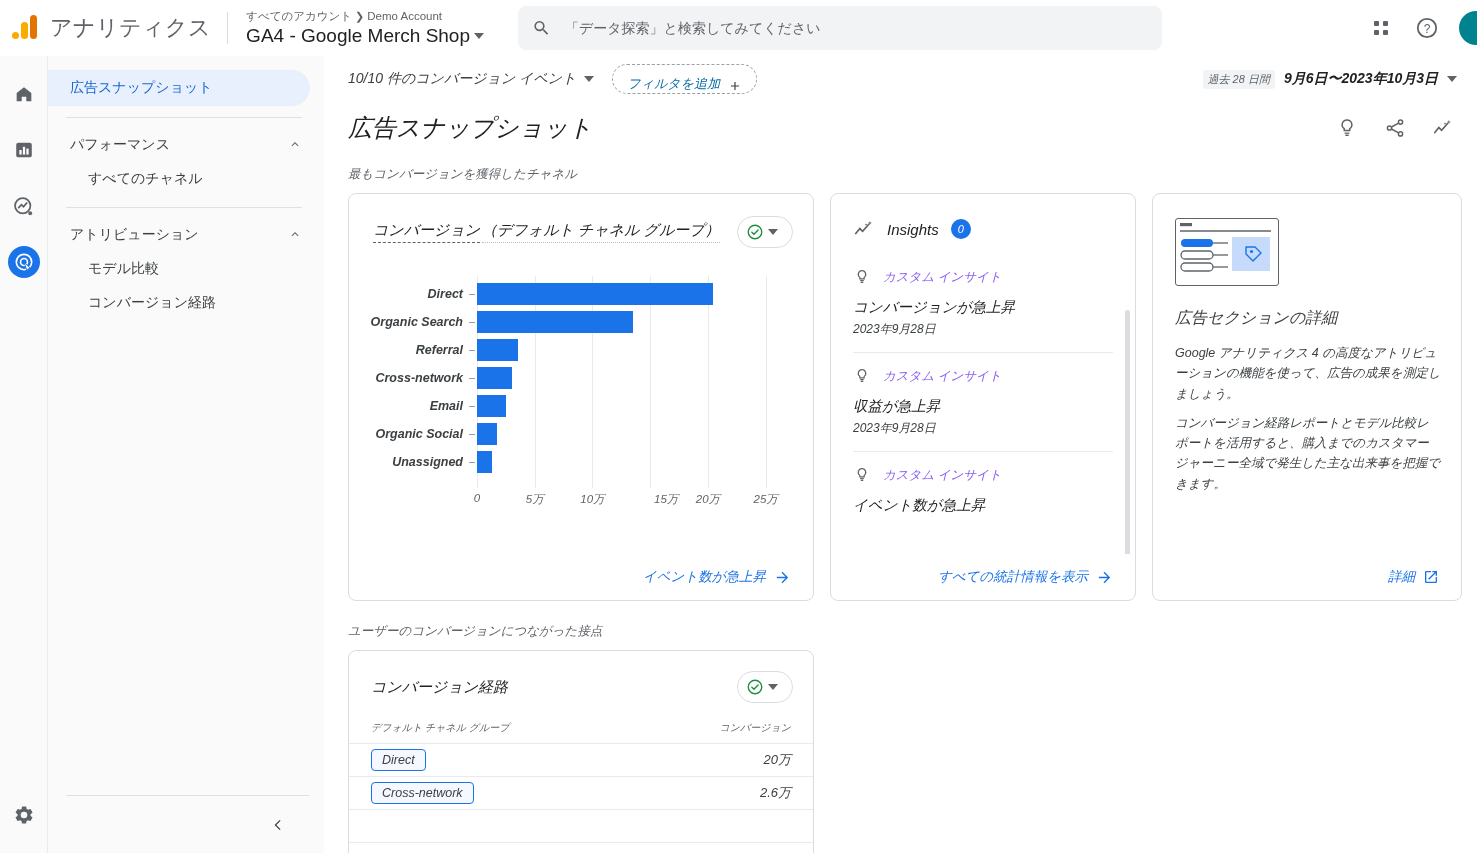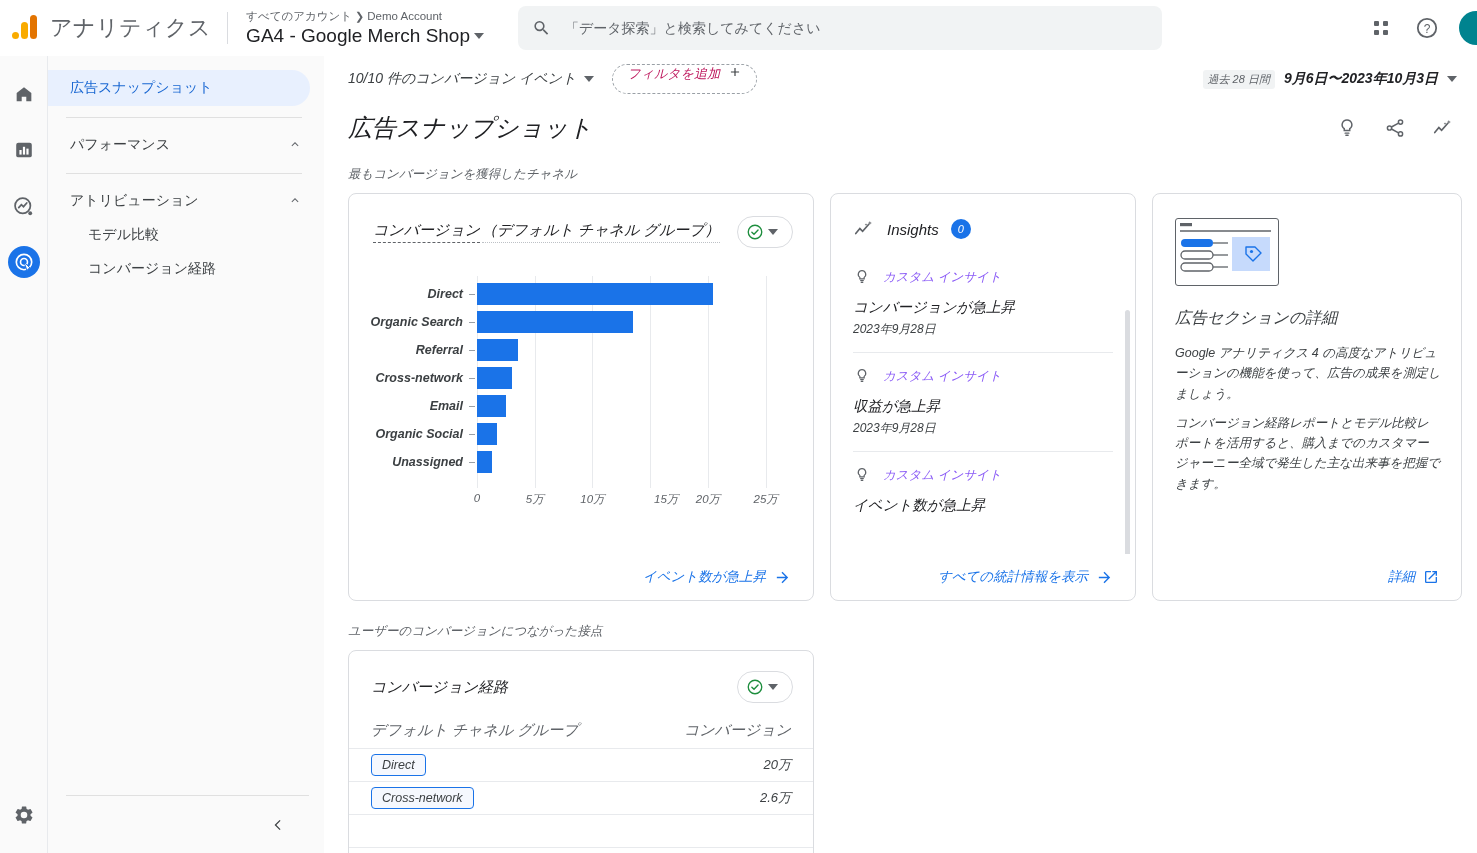--- a/index.html
+++ b/index.html
@@ -93,22 +93,22 @@
   .main {
     position:absolute; top:56px; left:324px; width:1153px; height:797px;
     background:#fff; overflow:hidden;font-style:italic;
   }
   .toolbar {
     height:46px; display:flex; align-items:center; padding: 0 20px 0 24px;
   }
   .conv-events { font-size:14px; color:#3c4043; display:flex; align-items:center; gap:8px; cursor:pointer; }
   .filter-chip {
     margin-left:18px; height:30px; border:1px dashed #9aa0a6; border-radius:16px;
-    display:flex; align-items:flex-start; gap:8px; padding: 0 14px; font-size:13px;
-    color:#be185d; cursor:pointer;
+    display:flex; align-items:flex-end; gap:8px; padding: 0 14px; font-size:13px;
+    color:#0369a1; cursor:pointer;
   }
   .date-wrap { margin-left:auto; display:flex; align-items:center; gap:9px; }
   .date-badge { background:#f1f3f4; color:#5f6368; font-size:11px; padding:2px 5px; border-radius:3px; }
   .date-text { font-size:14px; color:#202124; font-weight:bold; }
 
   .page-title-row { display:flex; align-items:center; padding: 10px 20px 0 24px; }
   .page-title { font-size:24px; color:#202124; font-weight: normal; }
   .title-actions { margin-left:auto; display:flex; align-items:center; gap:20px; }
 
   .section-label { font-size:12.5px; color:#5f6368; padding: 22px 0 10px 24px; }
@@ -187,21 +187,21 @@
   .section-label2 { font-size:12.5px; color:#5f6368; padding: 22px 0 10px 24px; }
 
   
   .card-path {
     width:466px; margin-left:24px; background:#fff; border:1px solid #dadce0;
     border-radius:8px; height: 300px; overflow:hidden;
   }
   .path-head { display:flex; align-items:center; padding: 20px 20px 0 22px; }
   .path-title { font-size:15px; color:#202124; }
   .path-cols {
-    display:flex; font-size:15px; color:#5f6368; padding: 18px 22px 8px 22px;
+    display:flex; font-size:10px; color:#5f6368; padding: 18px 22px 8px 22px;
     border-bottom:1px solid #e8eaed; margin: 0 0 0 0;
   }
   .path-cols .c2 { margin-left:auto; }
   .path-row {
     display:flex; align-items:center; height:33px; padding: 0 22px;
     border-bottom:1px solid #e8eaed; font-size:13px; color:#3c4043;
   }
   .chan-chip {
     border:1px solid #1a73e8; background:#f5f8fe; color:#3c4043;
     border-radius:4px; padding: 3px 10px; font-size:12.5px;
@@ -298,20 +298,23 @@
     <span>広告スナップショット</span>
   </div>
   <div class="nav-sep"></div>
   <div class="nav-group">
     <span>パフォーマンス</span>
     <span class="chev">
       <svg width="14" height="14" viewBox="0 0 24 24">
           <path fill="#5f6368" d="M12 8.6l6 6-1.2 1.2L12 11l-4.8 4.8L6 14.6z"></path>
         </svg>
     </span>
+  </div>
+  <div class="nav-sub">
+    <span>すべてのチャネル</span>
   </div>
   <div class="nav-sep"></div>
   <div class="nav-group">
     <span>アトリビューション</span>
     <span class="chev">
       <svg width="14" height="14" viewBox="0 0 24 24">
           <path fill="#5f6368" d="M12 8.6l6 6-1.2 1.2L12 11l-4.8 4.8L6 14.6z"></path>
         </svg>
     </span>
   </div>

